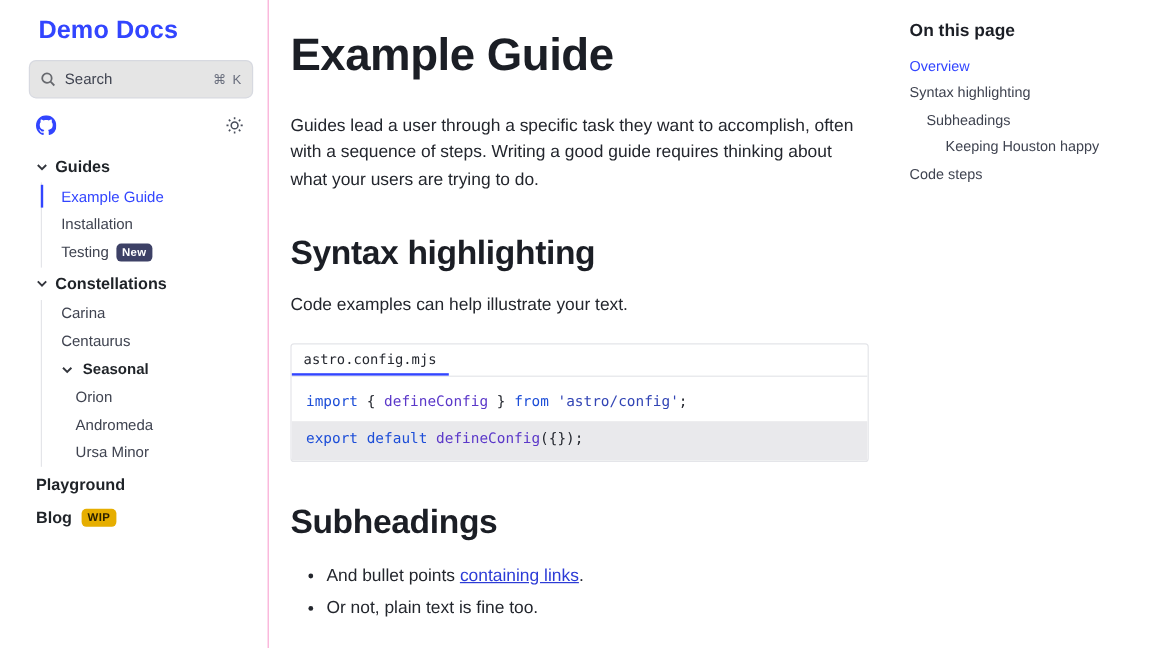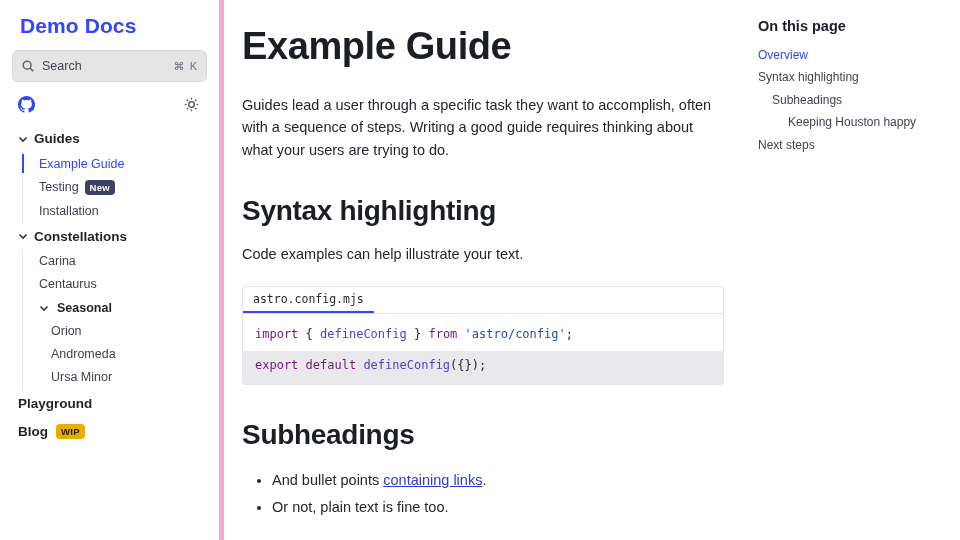--- a/index.html
+++ b/index.html
@@ -10,22 +10,22 @@
     background: #ffffff;
     font-family: "Liberation Sans", sans-serif;
     color: #24272f;
   }
   .layout { display: flex; width: 960px; height: 540px; }
 
   
   .sidebar {
     width: 224px;
     flex: 0 0 224px;
-    border-right: 5px solid #f9a8d4;
-    padding: 0 12px 0 12px;
+    border-right: 1px solid #f9a8d4;
+    padding: 0 12px 0 24px;
     height: 540px;
     overflow: hidden;
     background: #fff;
   }
   .brand {
     font-size: 21px;
     font-weight: bold;
     color: #3245ff;
     padding: 14px 4px 10px 8px;
     letter-spacing: 0.1px;
@@ -162,21 +162,21 @@
   }
   .code-hl {
     background: #e9e9ec;
     padding: 4px 12px 8px 12px;
     font-family: "DejaVu Sans Mono", monospace;
     font-size: 12px;
     line-height: 1.75;
     white-space: pre;
     margin-top: 6px;
   }
-  .tok-kw { color: #701a75; }
+  .tok-kw { color: #1d4ed8; }
   .tok-fn { color: #5b38c9; }
   .tok-str { color: #3245b5; }
   .tok-punc { color: #24272f; }
   .tok-plain { color: #24272f; }
 
   ul.bullets {
     margin: 10px 0 0 0;
     padding-left: 30px;
     font-size: 14.5px;
     line-height: 1.9;
@@ -248,25 +248,25 @@
         <svg class="chev" viewBox="0 0 10 10" fill="none" stroke="currentColor" stroke-width="1.6">
           <polyline points="1.5,3.5 5,7 8.5,3.5"></polyline>
         </svg>
         <span>Guides</span>
       </div>
       <div class="group-body">
         <div class="nav-item active active-bar">
           <span>Example Guide</span>
         </div>
         <div class="nav-item">
+          <span>Installation</span>
+        </div>
+        <div class="nav-item">
           <span>Testing</span>
           <span class="badge badge-new">New</span>
-        </div>
-        <div class="nav-item">
-          <span>Installation</span>
         </div>
       </div>
 
       <div class="group-head">
         <svg class="chev" viewBox="0 0 10 10" fill="none" stroke="currentColor" stroke-width="1.6">
           <polyline points="1.5,3.5 5,7 8.5,3.5"></polyline>
         </svg>
         <span>Constellations</span>
       </div>
       <div class="group-body">
@@ -326,16 +326,16 @@
     </ul>
 
   </main>
 
   <aside class="toc">
     <div class="toc-title">On this page</div>
     <a class="cur" href="#">Overview</a>
     <a href="#">Syntax highlighting</a>
     <a class="lvl3" href="#">Subheadings</a>
     <a class="lvl4" href="#">Keeping Houston happy</a>
-    <a href="#">Next steps</a>
+    <a href="#">Code steps</a>
   </aside>
 
 </div>
 
 </body></html>

